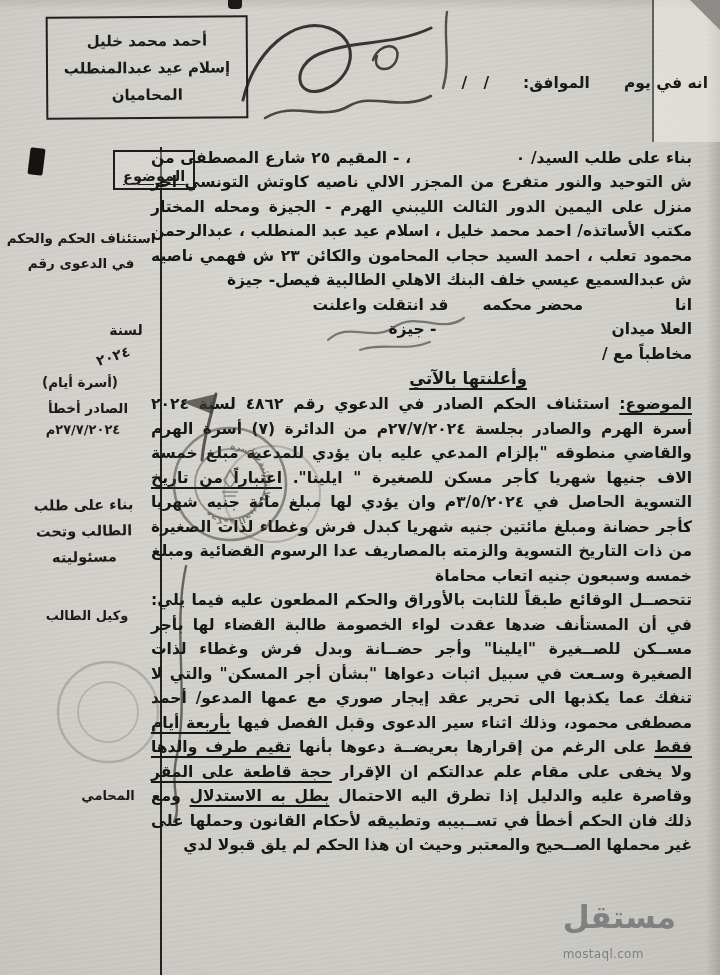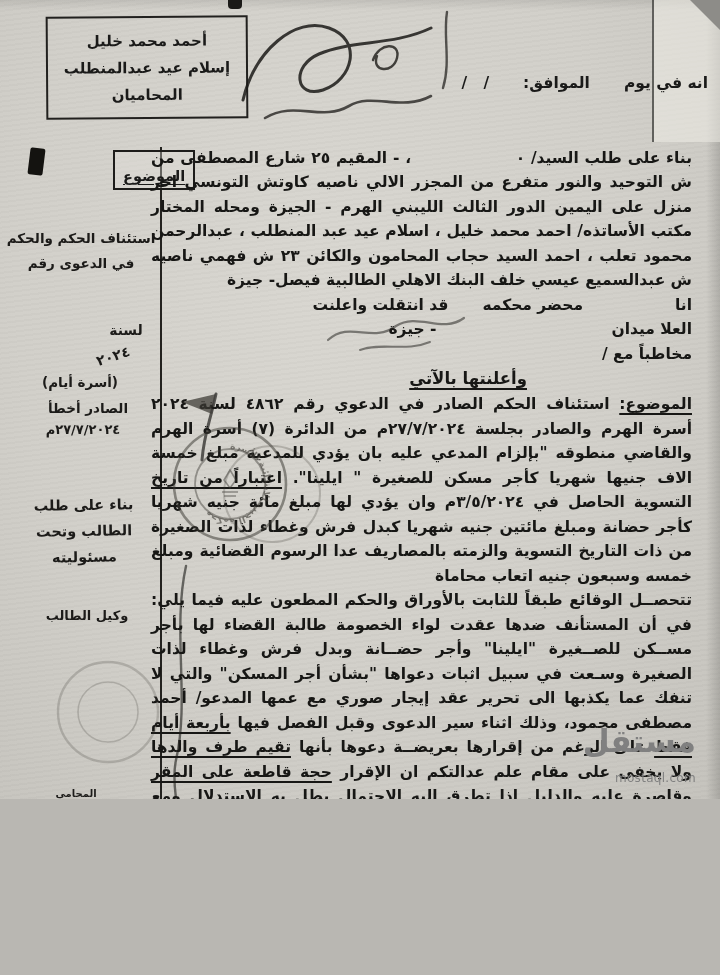--- a/index.html
+++ b/index.html
@@ -1,18 +1,18 @@
 <!DOCTYPE html>
 <html lang="ar" style="--ink: #1a1a19; --stamp: #3b3933; --wm: #808080;"><head>
 <meta charset="utf-8">
 <style>
   html,body{margin:0;padding:0;}
   body{width:720px;height:975px;background:#b9b7b2;}
   .page{
-    position:relative;width:720px;height:799px;overflow:hidden;
+    position:relative;width:720px;height:975px;overflow:hidden;
     font-family:"DejaVu Sans",sans-serif;color:var(--ink,#1a1a1a);
     background:
       linear-gradient(to left, rgba(40,40,38,.18), rgba(40,40,38,0) 14px),
       linear-gradient(to bottom, rgba(40,40,38,.10), rgba(40,40,38,0) 10px),
       radial-gradient(ellipse at 45% 35%, #d9d7d1 0%, #d2d0ca 55%, #c5c3bd 100%);
   }
   .page::before{content:"";position:absolute;inset:0;pointer-events:none;
     background:repeating-linear-gradient(173deg, rgba(0,0,0,.02) 0 2px, transparent 2px 5px);}
   .corner-tr{position:absolute;top:0;right:0;width:0;height:0;
     border-top:30px solid #181817;border-left:30px solid transparent;}
@@ -34,21 +34,21 @@
 
   .mnote{position:absolute;direction:rtl;text-align:center;font-weight:bold;color:#1c1b19;}
   .m-appeal{left:6px;top:226px;width:150px;font-size:13.5px;line-height:1.85;}
   .m-year-label{left:98px;top:322px;width:56px;font-size:14px;}
   .m-year-value{left:82px;top:348px;width:62px;font-size:14px;transform:rotate(-18deg);}
   .m-court{left:4px;top:374px;width:152px;font-size:13.5px;}
   .m-session-label{left:20px;top:400px;width:136px;font-size:13.5px;}
   .m-session-date{left:10px;top:422px;width:146px;font-size:13px;}
   .m-request{left:14px;top:492px;width:140px;font-size:14.5px;line-height:1.8;transform:rotate(-1deg);}
   .m-agent{left:18px;top:608px;width:138px;font-size:13px;}
-  .m-lawyer{left:16px;top:788px;width:120px;font-size:10px;}
+  .m-lawyer{left:48px;top:788px;width:120px;font-size:13px;}
 
   .main{position:absolute;left:151px;top:146px;width:541px;direction:rtl;
     text-align:justify;font-weight:bold;font-size:15.5px;line-height:1.58;color:#171715;}
   .main p{margin:0;}
   .line{margin-top:3px;}
   .line-flex{display:flex;margin-top:3px;}
   .b1{margin-left:92px;}
   .b2{margin-left:34px;}
   .addr span:first-child{margin-left:175px;}
   .heading{font-size:16.5px;margin:7px 0 5px;}
@@ -59,21 +59,21 @@
   .scribble-top{position:absolute;left:225px;top:2px;}
   .scribble-mid{position:absolute;left:320px;top:300px;opacity:.5;}
   .stamp{position:absolute;left:138px;top:382px;pointer-events:none;}
   .pen-stroke{position:absolute;left:152px;top:560px;}
   .faint-stamp{position:absolute;left:48px;top:648px;opacity:.22;}
 
   .ink-stroke{stroke:#1b1a17;fill:none;stroke-linecap:round;}
   .stamp-stroke{stroke:var(--stamp,#3b3933);fill:none;}
   .stamp-fillc{fill:var(--stamp,#3b3933);}
 
-  .watermark{position:absolute;right:24px;bottom:14px;text-align:right;color:var(--wm,#808080);direction:rtl;}
+  .watermark{position:absolute;right:44px;bottom:14px;text-align:left;color:var(--wm,#808080);direction:rtl;}
   .wm-brand{font-size:31px;font-weight:bold;line-height:1;}
   .wm-domain{font-size:12px;direction:ltr;margin-top:14px;letter-spacing:.3px;}
 </style>
 </head>
 <body>
 
 <div class="page">
 
   <div class="corner-tr"></div>
   <div class="fold-line"></div>

